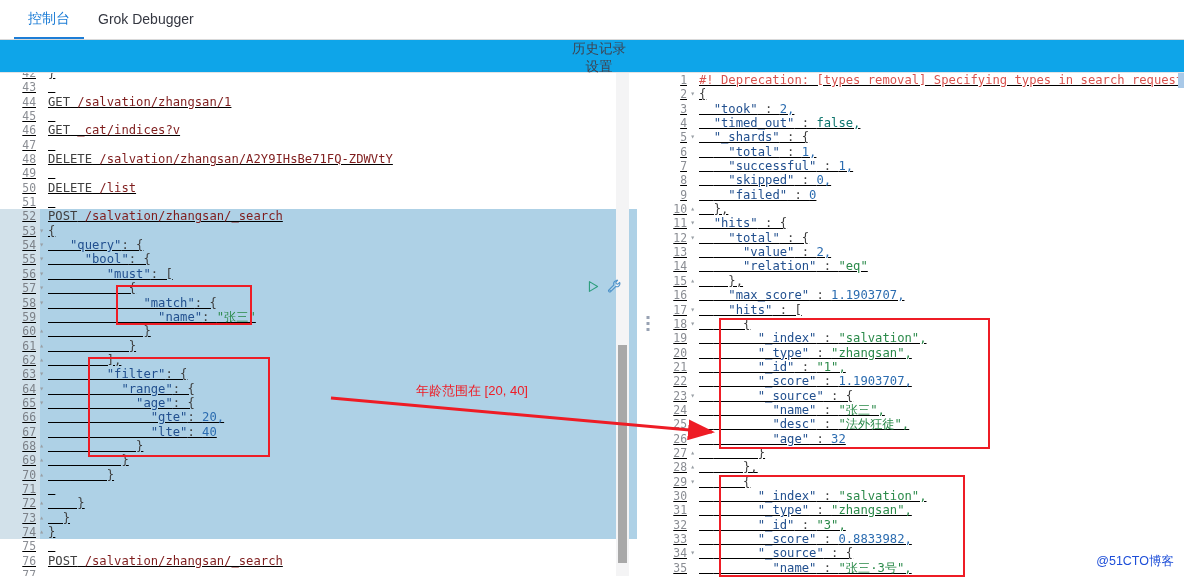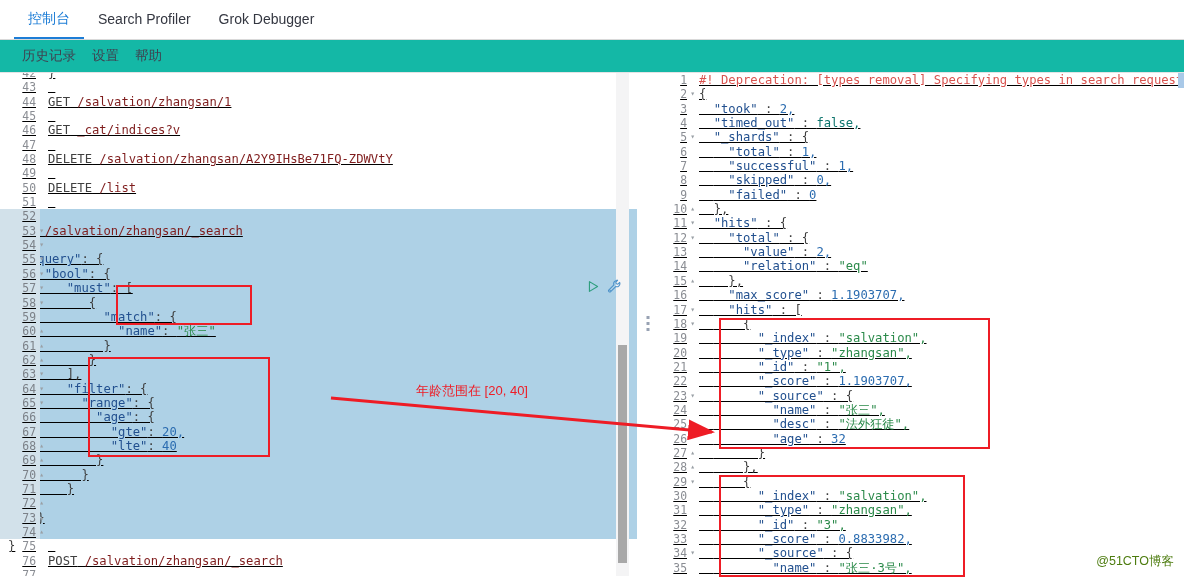--- a/index.html
+++ b/index.html
@@ -42,21 +42,22 @@
     font-weight: 400;
   }
 
   
   .menubar {
     height: 33px;
     border-bottom: 1px solid #e3e3e5;
     display: flex;
     align-items: center;
     padding-left: 14px;
-    background: #14b8a6;
+    background: #0ea5e9;
+    flex-direction: column;
   }
   .menuitem {
     font-size: 13.5px;
     color: #3f4250;
     padding: 0 8px;
     cursor: pointer;
     white-space: nowrap;
   }
 
   
@@ -126,21 +127,21 @@
   .txt {
     flex: 1 1 auto;
     line-height: 14.35px;
     padding-left: 8px;
     position: relative;
   }
 
   
   .pane-left .gut { width: 40px; }
   .pane-left .code { padding-top: 0; }
-  .row.sel { background: #aed1e6; flex-direction: column; }
+  .row.sel { background: #aed1e6; }
   .row.sel .gut { background: #d2e1ea; color: #7c8188; }
 
   
   .pane-right .gut { width: 32px; }
 
   
   .k-method  { color: #404040; }           
   .k-url     { color: #7f1d1d; }           
   .k-key     { color: #22508f; }           
   .k-str     { color: #2b8a4a; }           
@@ -208,37 +209,34 @@
     left: 0; top: 0;
     width: 1184px; height: 577px;
     pointer-events: none;
     z-index: 9;
   }
 
   
   .watermark {
     position: absolute;
     right: 10px; bottom: 7px;
-    color: #4d7c0f;
+    color: #1d4ed8;
     font-size: 12.5px;
     z-index: 12;
     user-select: none;
   }
 </style>
 </head>
 <body>
 
 <div id="app">
 
   <div class="tabbar">
     <div class="tab active">
       <span>控制台</span>
-    </div>
-    <div class="tab">
-      <span>Search Profiler</span>
     </div>
     <div class="tab">
       <span>Grok Debugger</span>
     </div>
   </div>
 
   <div class="menubar">
     <div class="menuitem">历史记录</div>
     <div class="menuitem">设置</div>
     <div class="menuitem">帮助</div>

